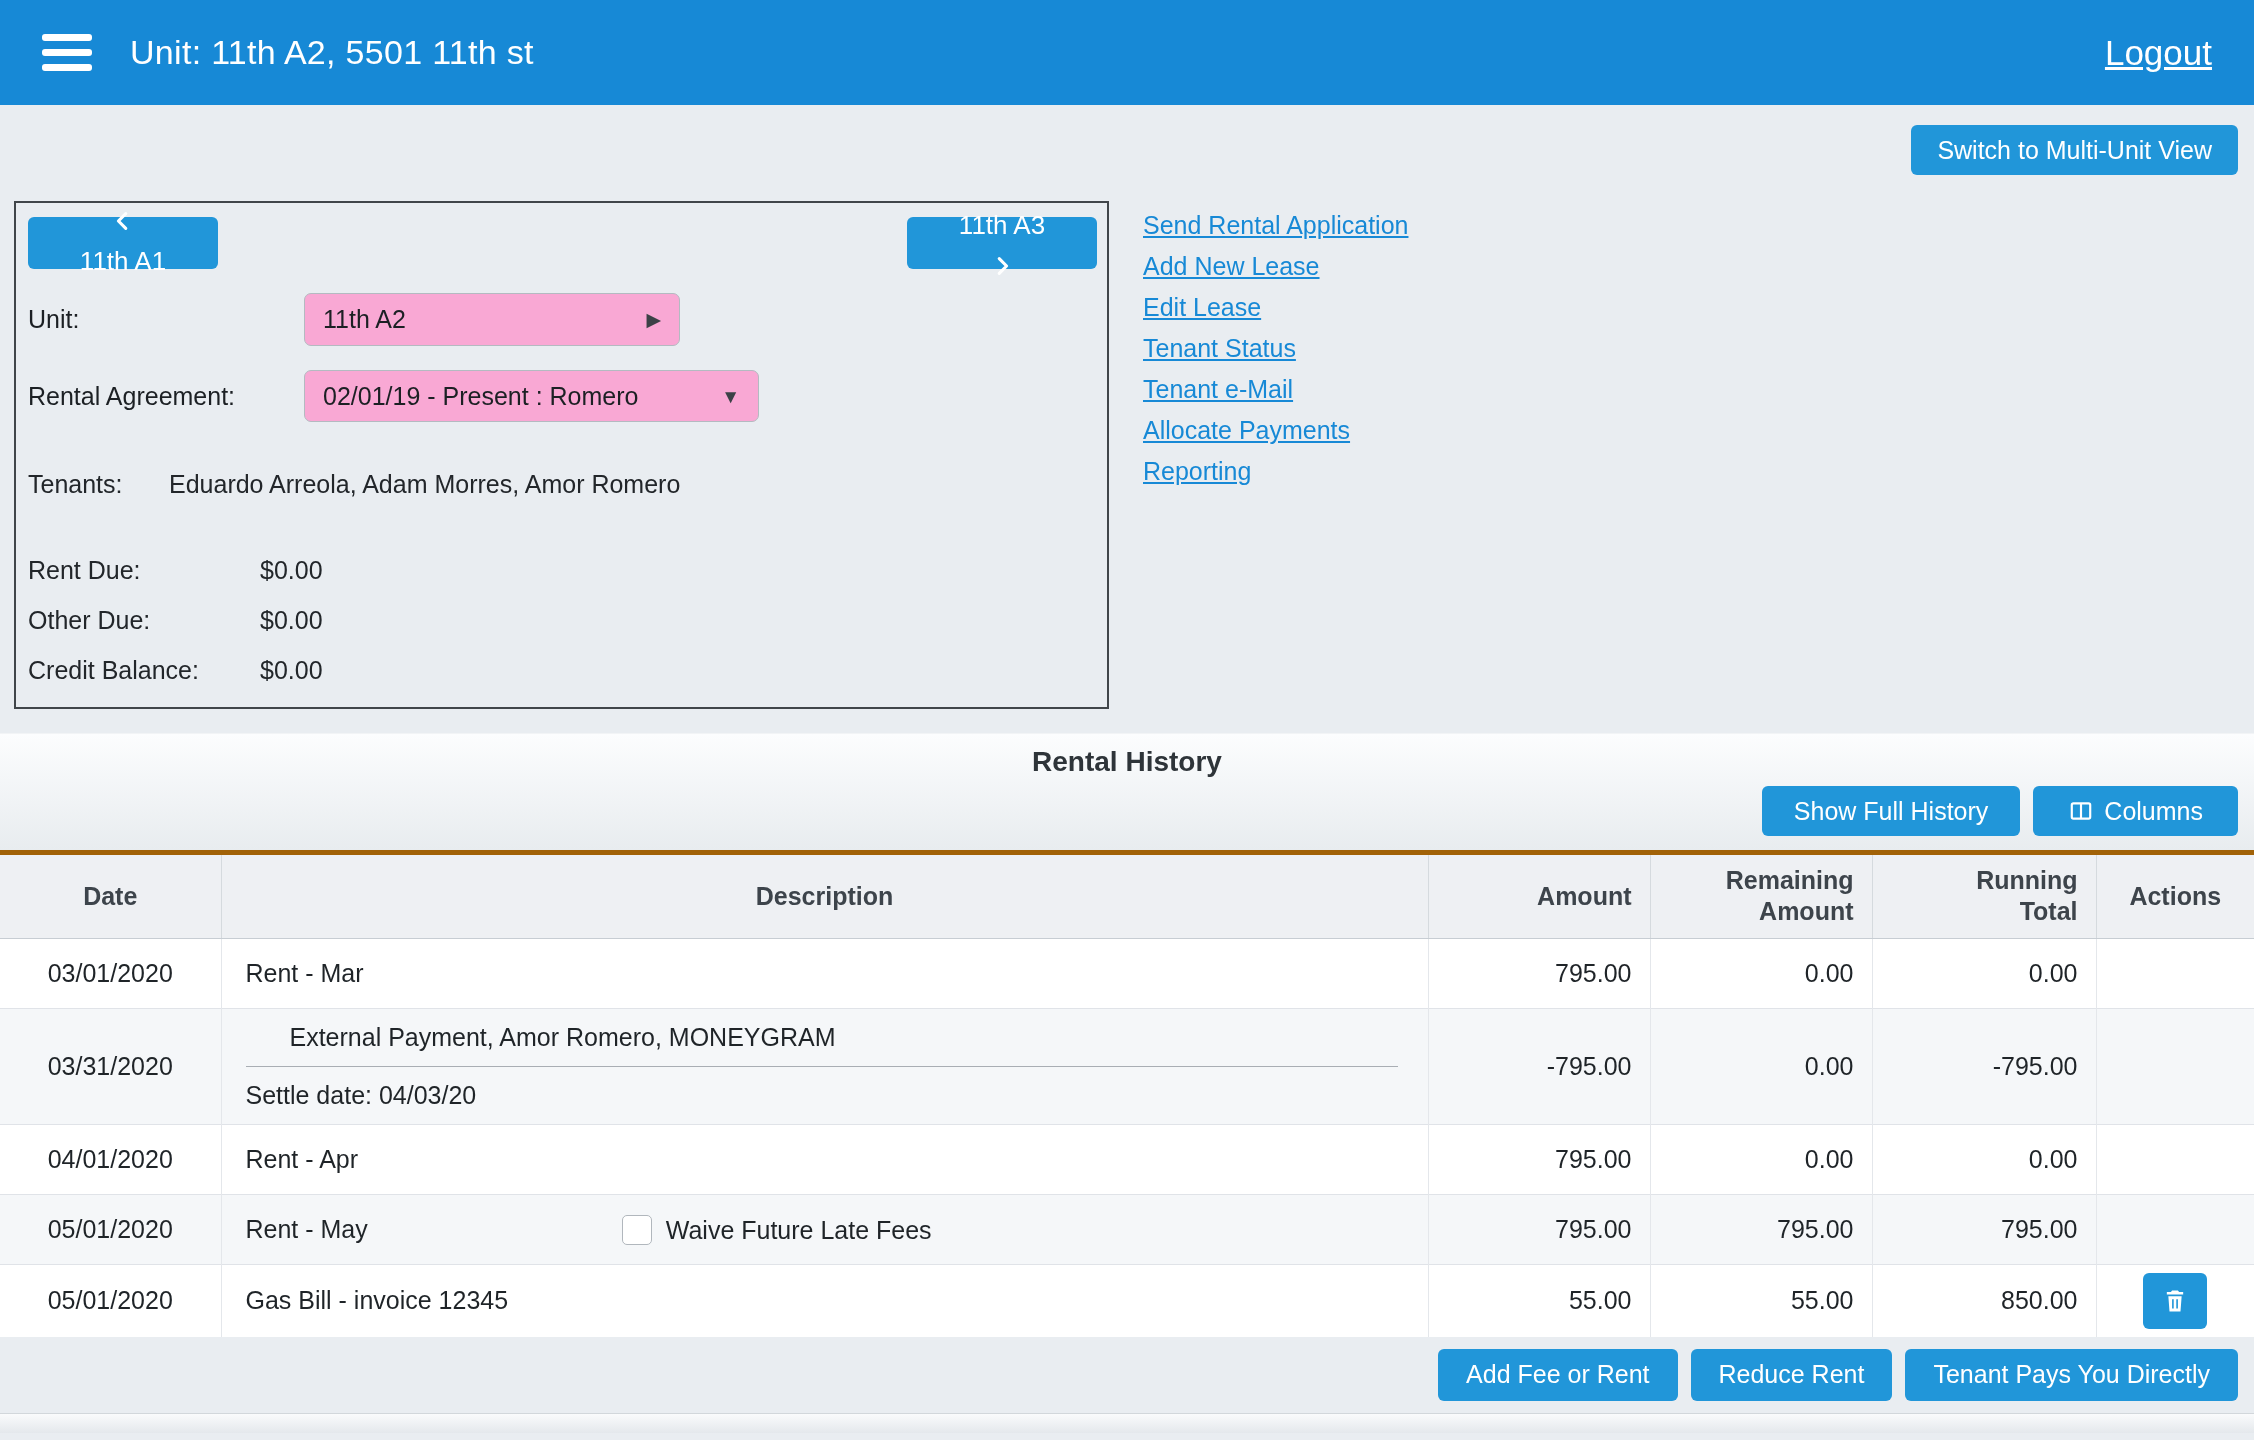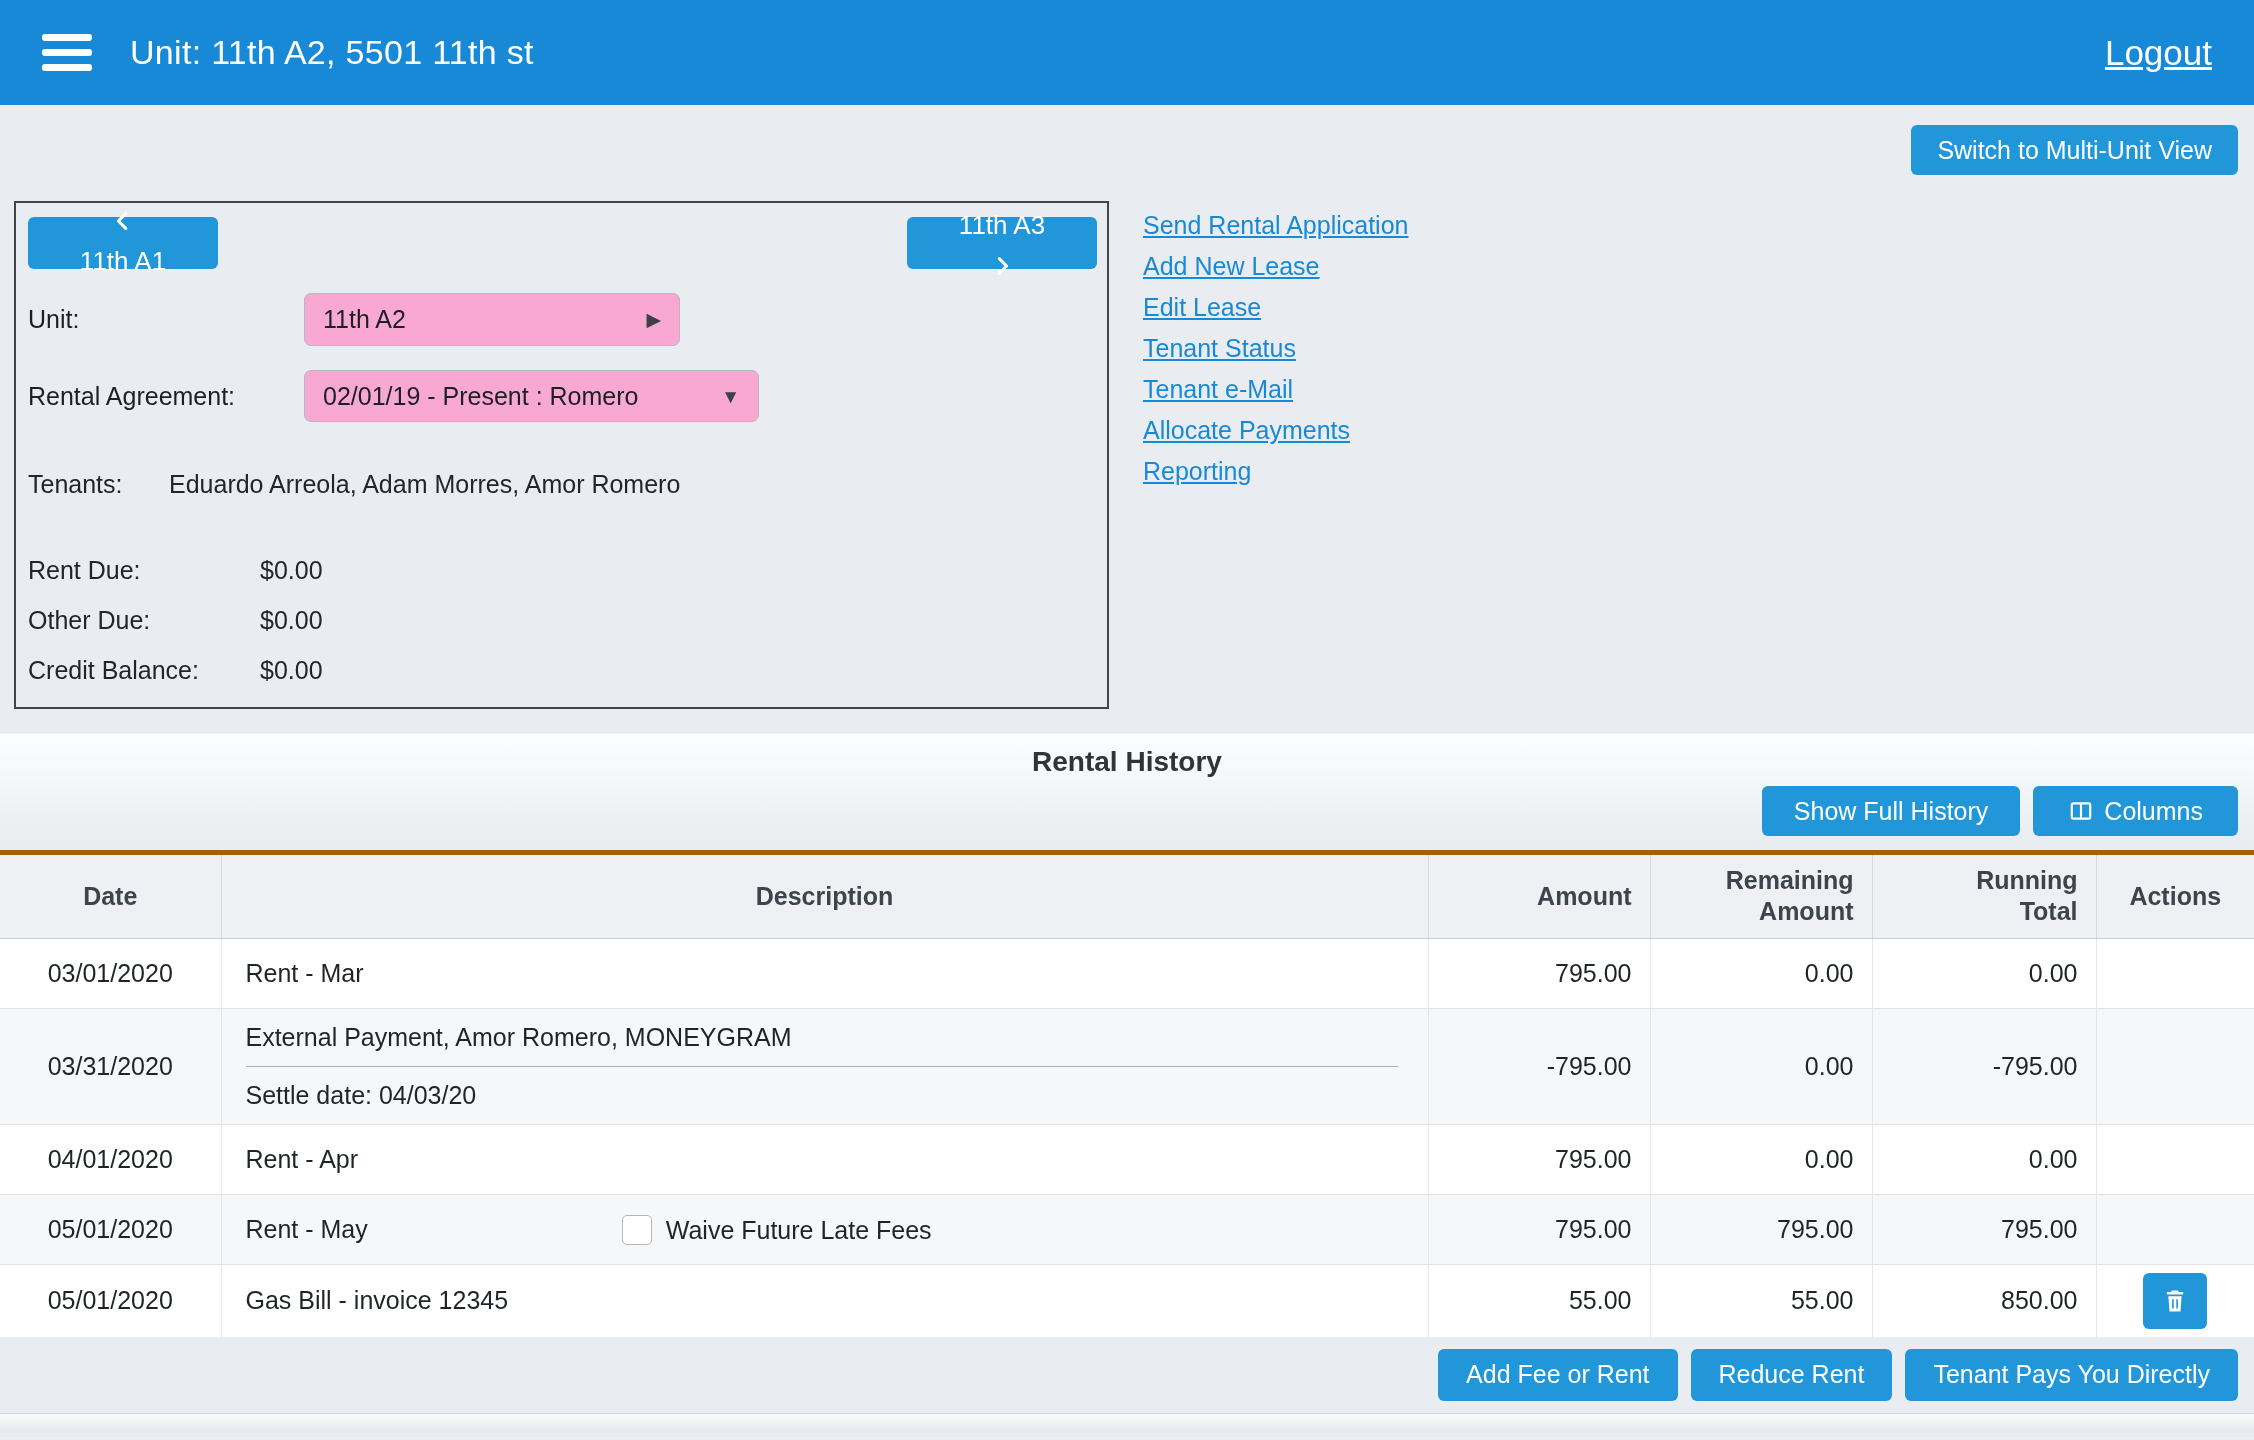--- a/index.html
+++ b/index.html
@@ -103,21 +103,21 @@
   }
   .history-table tbody td:last-child { border-right:none; }
   .history-table tbody tr:nth-child(even) { background:#f5f7f9; }
   .history-table tbody tr:first-child td { border-top:none; }
 
   .cell-date { text-align:center; }
   .cell-desc { text-align:left; padding-left:24px !important; }
   .cell-num { text-align:right; }
   .cell-actions { text-align:center; }
 
-  .desc-line1 { padding-top:6px; }
+  .desc-line1 { padding-top:6px;margin-left:44px; }
   .desc-divider { border-top:1px solid #a9aeb4; margin:14px 12px 14px 0; }
   .desc-line2 { padding-bottom:6px; }
 
   .desc-text { vertical-align:middle; }
   .waive { display:inline-flex; align-items:flex-end; gap:14px; margin-left:238px; vertical-align:middle; cursor:pointer;padding-left:16px; }
   .waive-cb {
     appearance:none; -webkit-appearance:none; width:30px; height:30px;
     border:1px solid #b1b7bd; border-radius:5px; background:#fff; margin:0; cursor:pointer;
   }
   .waive-label { font-size:25px; color:#1f2428; }

